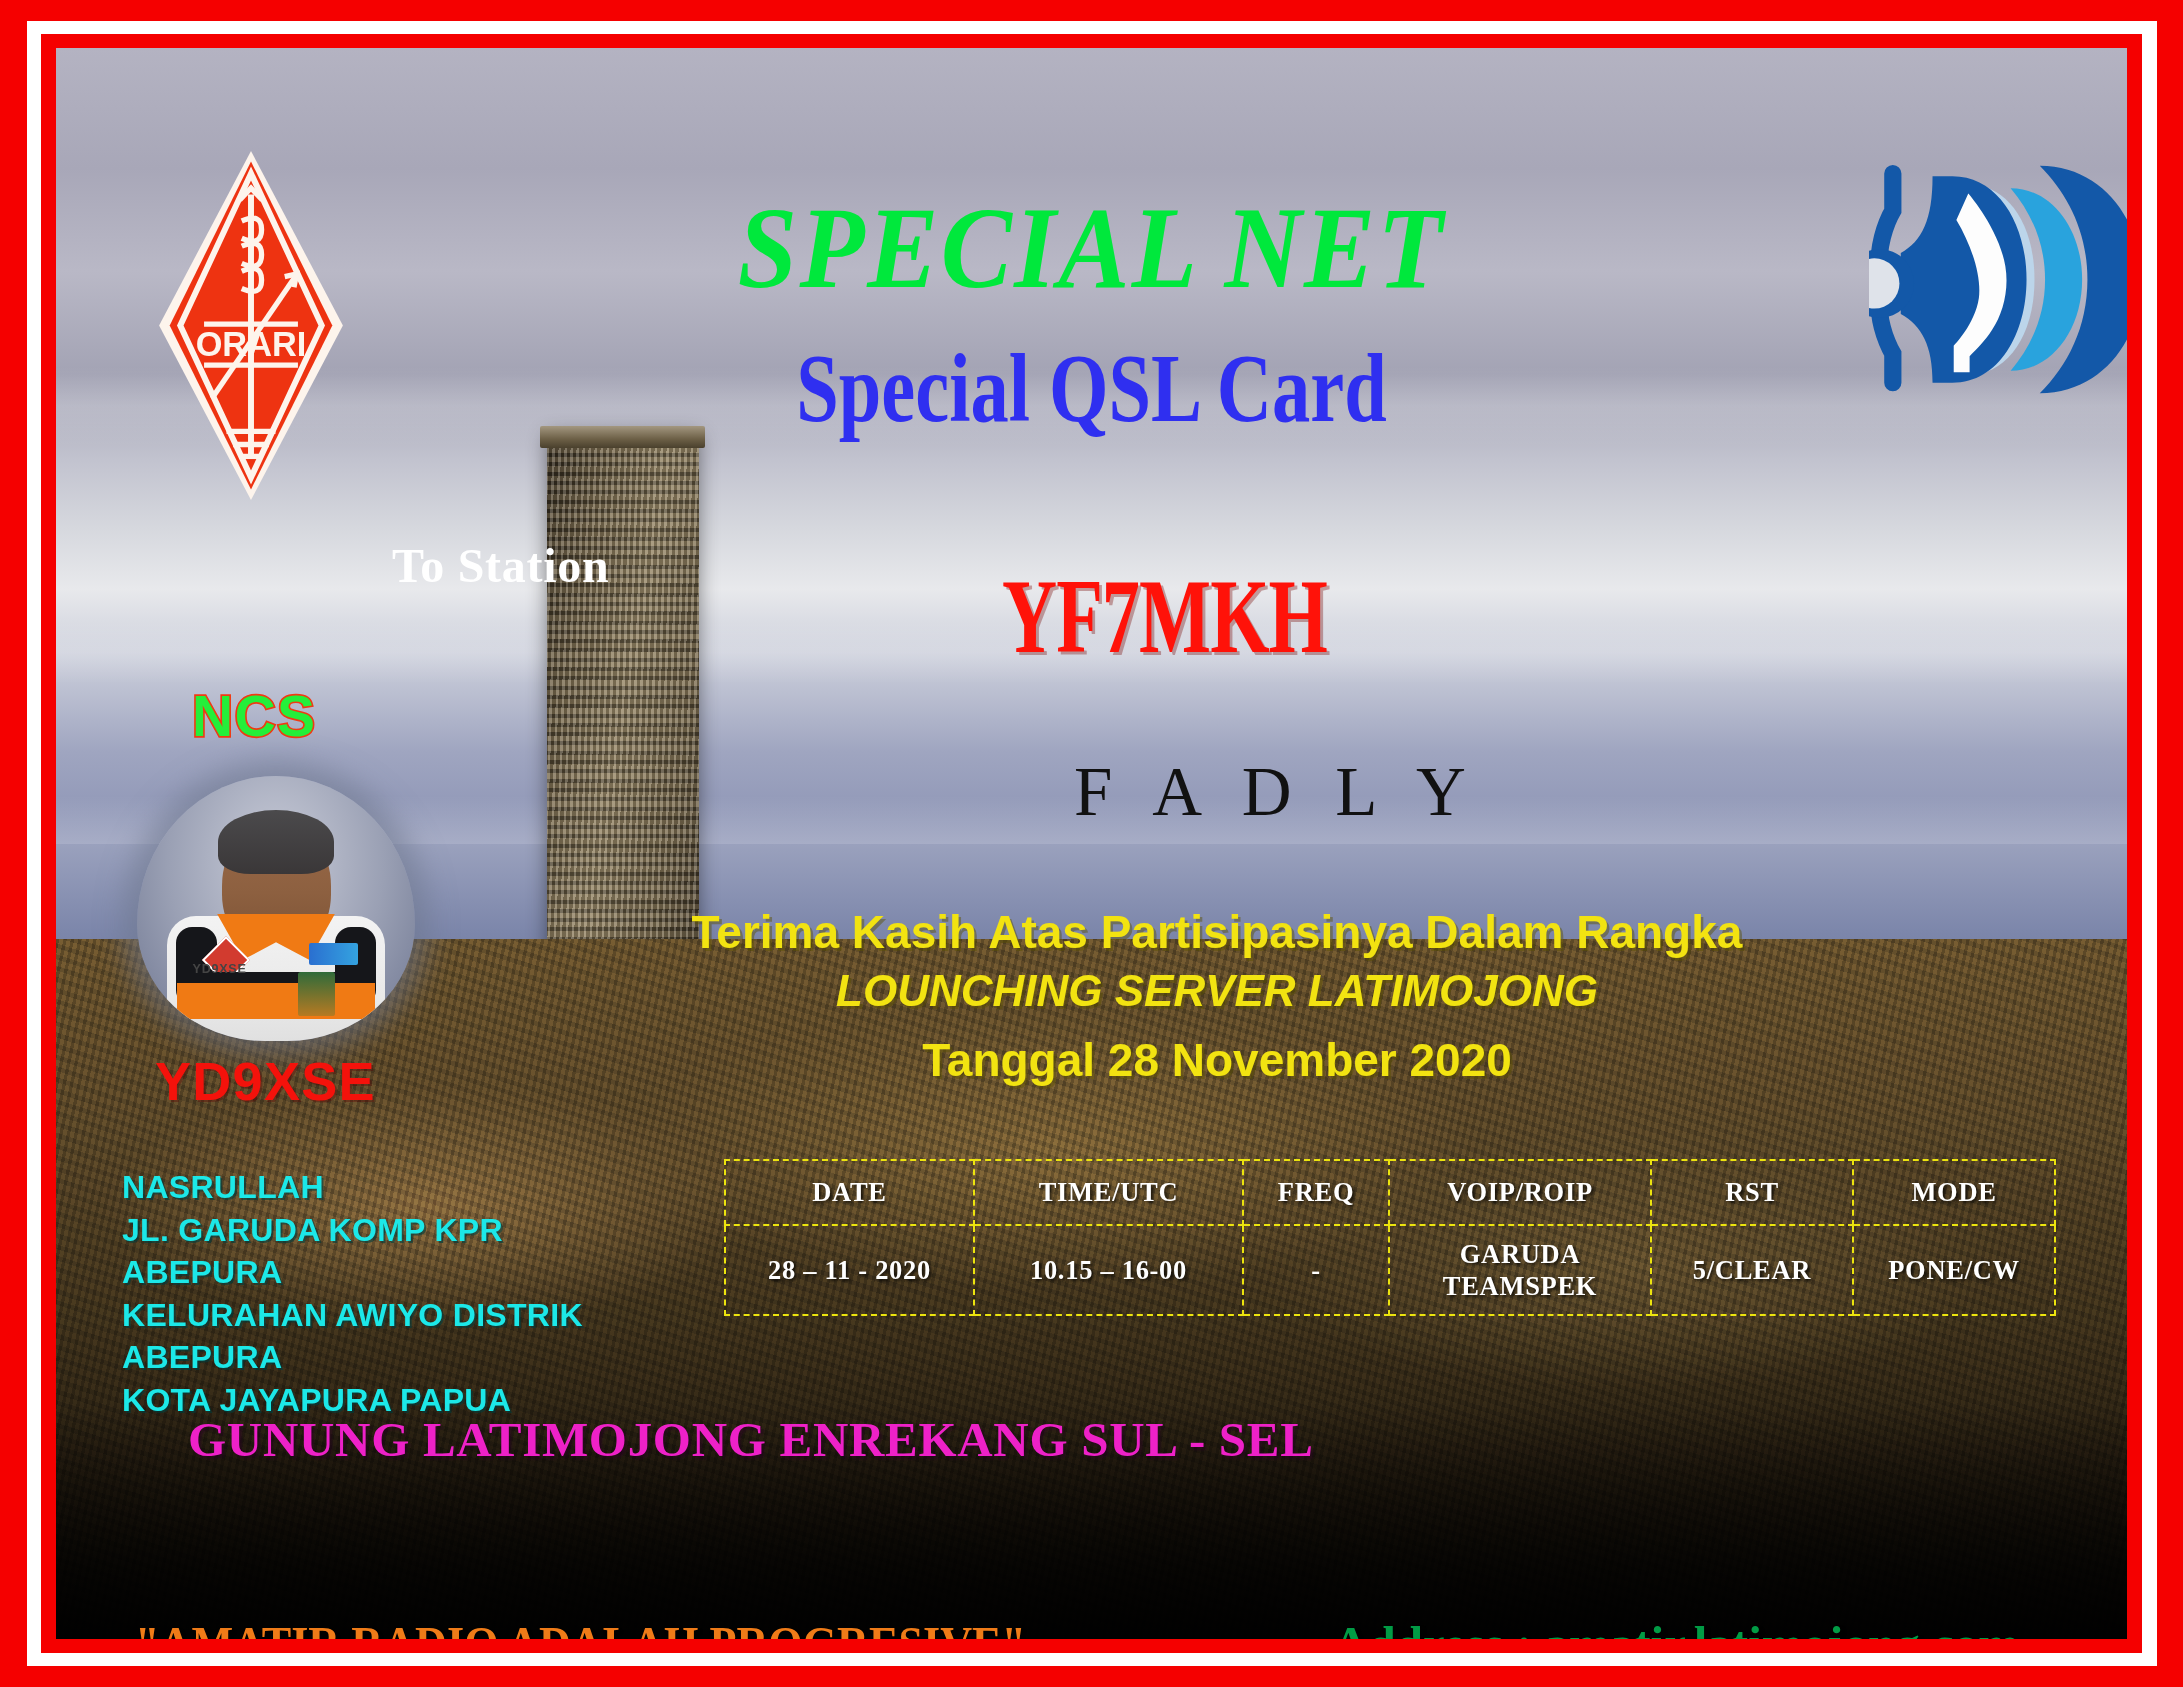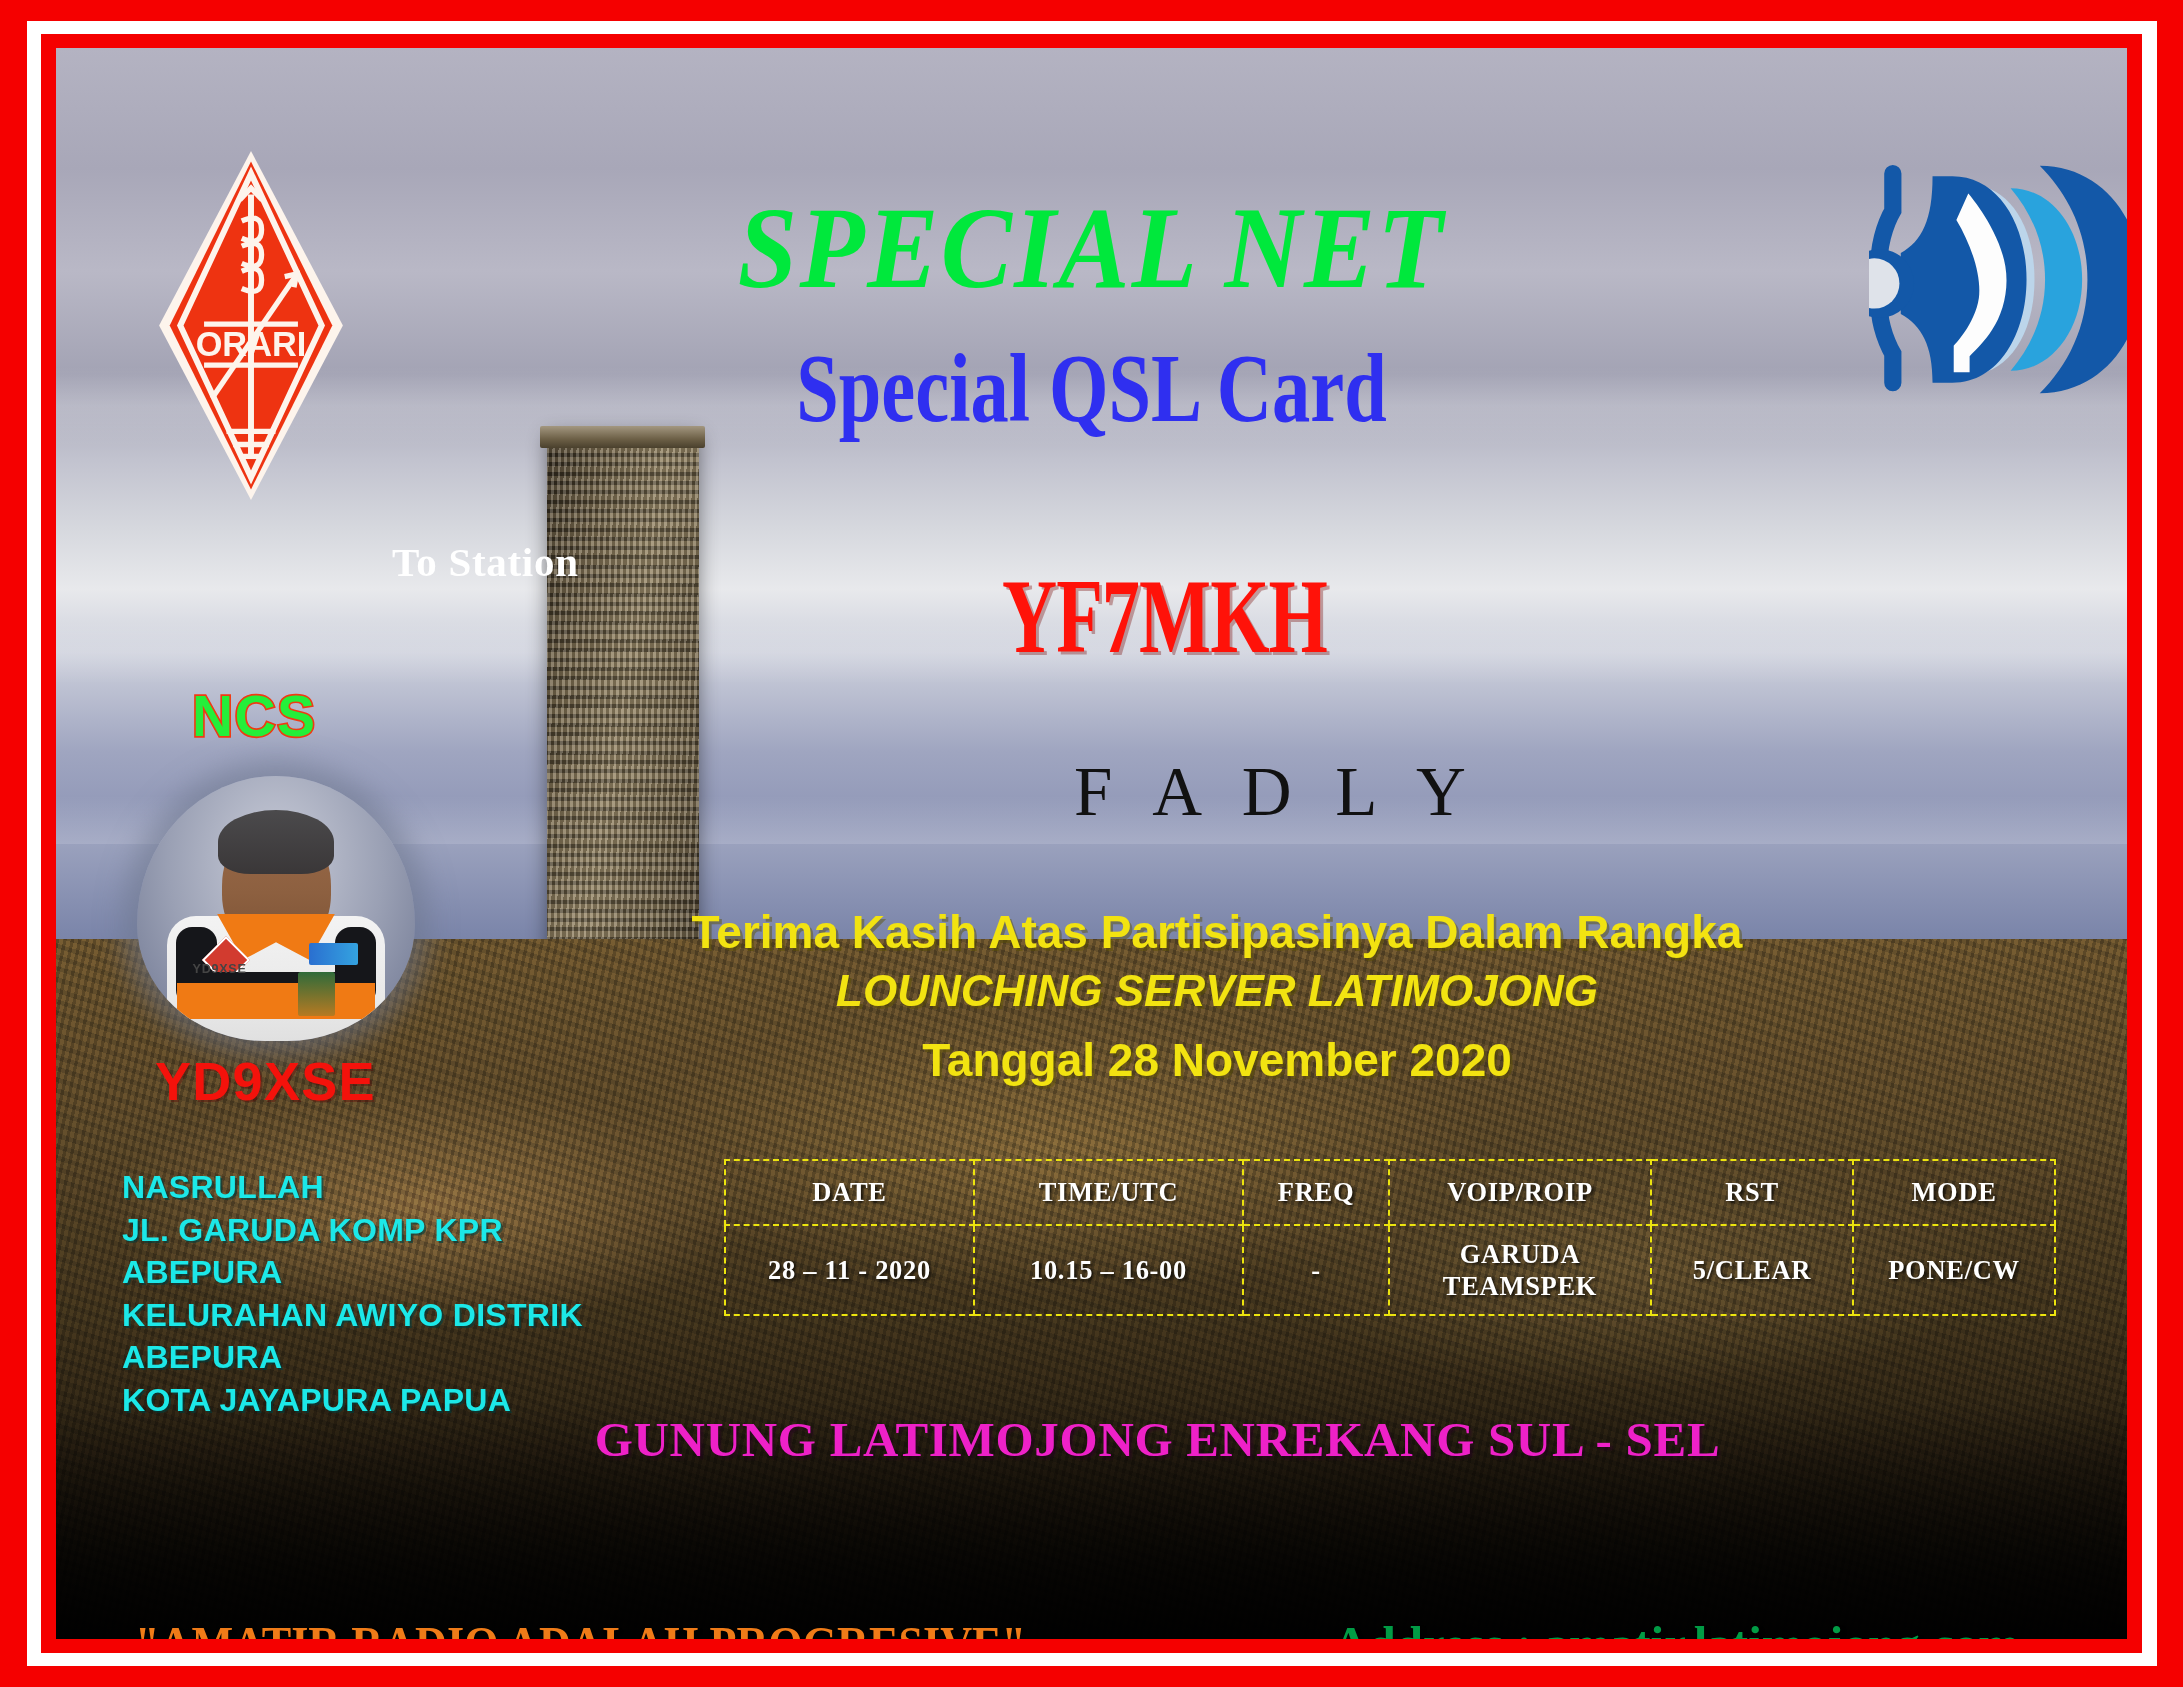--- a/index.html
+++ b/index.html
@@ -138,21 +138,21 @@
     font-family:"Liberation Serif",serif;
     font-weight:bold;
     font-size:98px;line-height:1;
     color:#2f2ff0;
     transform:scaleX(.78);
   }
 
   .to-station{
     position:absolute;left:336px;top:490px;
     font-family:"Liberation Serif",serif;
-    font-weight:bold;font-size:41px;color:#ffffff;
+    font-weight:bold;font-size:48px;color:#ffffff;
     letter-spacing:0.7px;
   }
 
   .callsign{
     position:absolute;left:946px;top:516px;
     font-family:"Liberation Serif",serif;
     font-weight:bold;font-size:106px;line-height:1;
     color:#ff1209;
     letter-spacing:-1.3px;
     transform:scaleX(.72);
@@ -280,21 +280,21 @@
   .qtable .drow td{height:86px;font-size:26.5px;line-height:1.22;}
   .c-date{width:245px;}
   .c-time{width:265px;}
   .c-freq{width:142px;}
   .c-voip{width:258px;}
   .c-rst{width:198px;}
   .c-mode{width:198px;}
 
   .gunung{
     position:absolute;left:0;right:0;top:1363px;
-    text-align:center;padding-left:132px;
+    padding-left:132px;
     font-family:"Liberation Serif",serif;font-weight:bold;
     font-size:49px;color:#ee21c8;
     letter-spacing:0.7px;
     text-shadow:2.6px 2.6px 2.6px rgba(40,0,35,.55);
   }
 
   .motto{
     position:absolute;left:79px;top:1568px;
     font-family:"Liberation Serif",serif;font-weight:bold;
     font-size:48px;color:#ef7b18;

